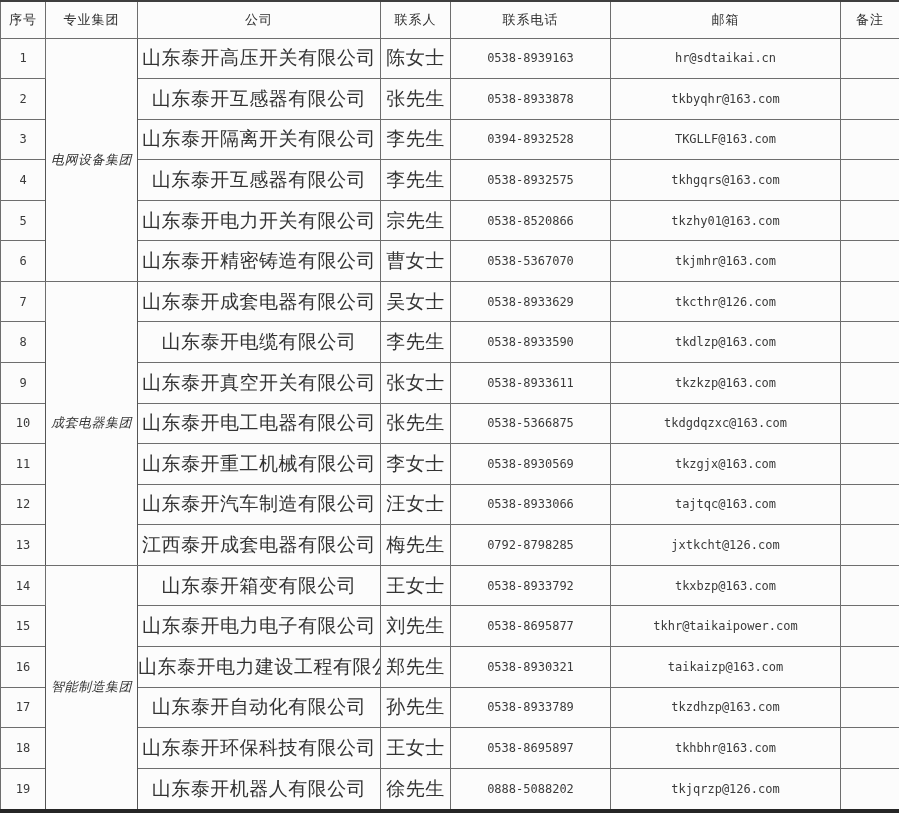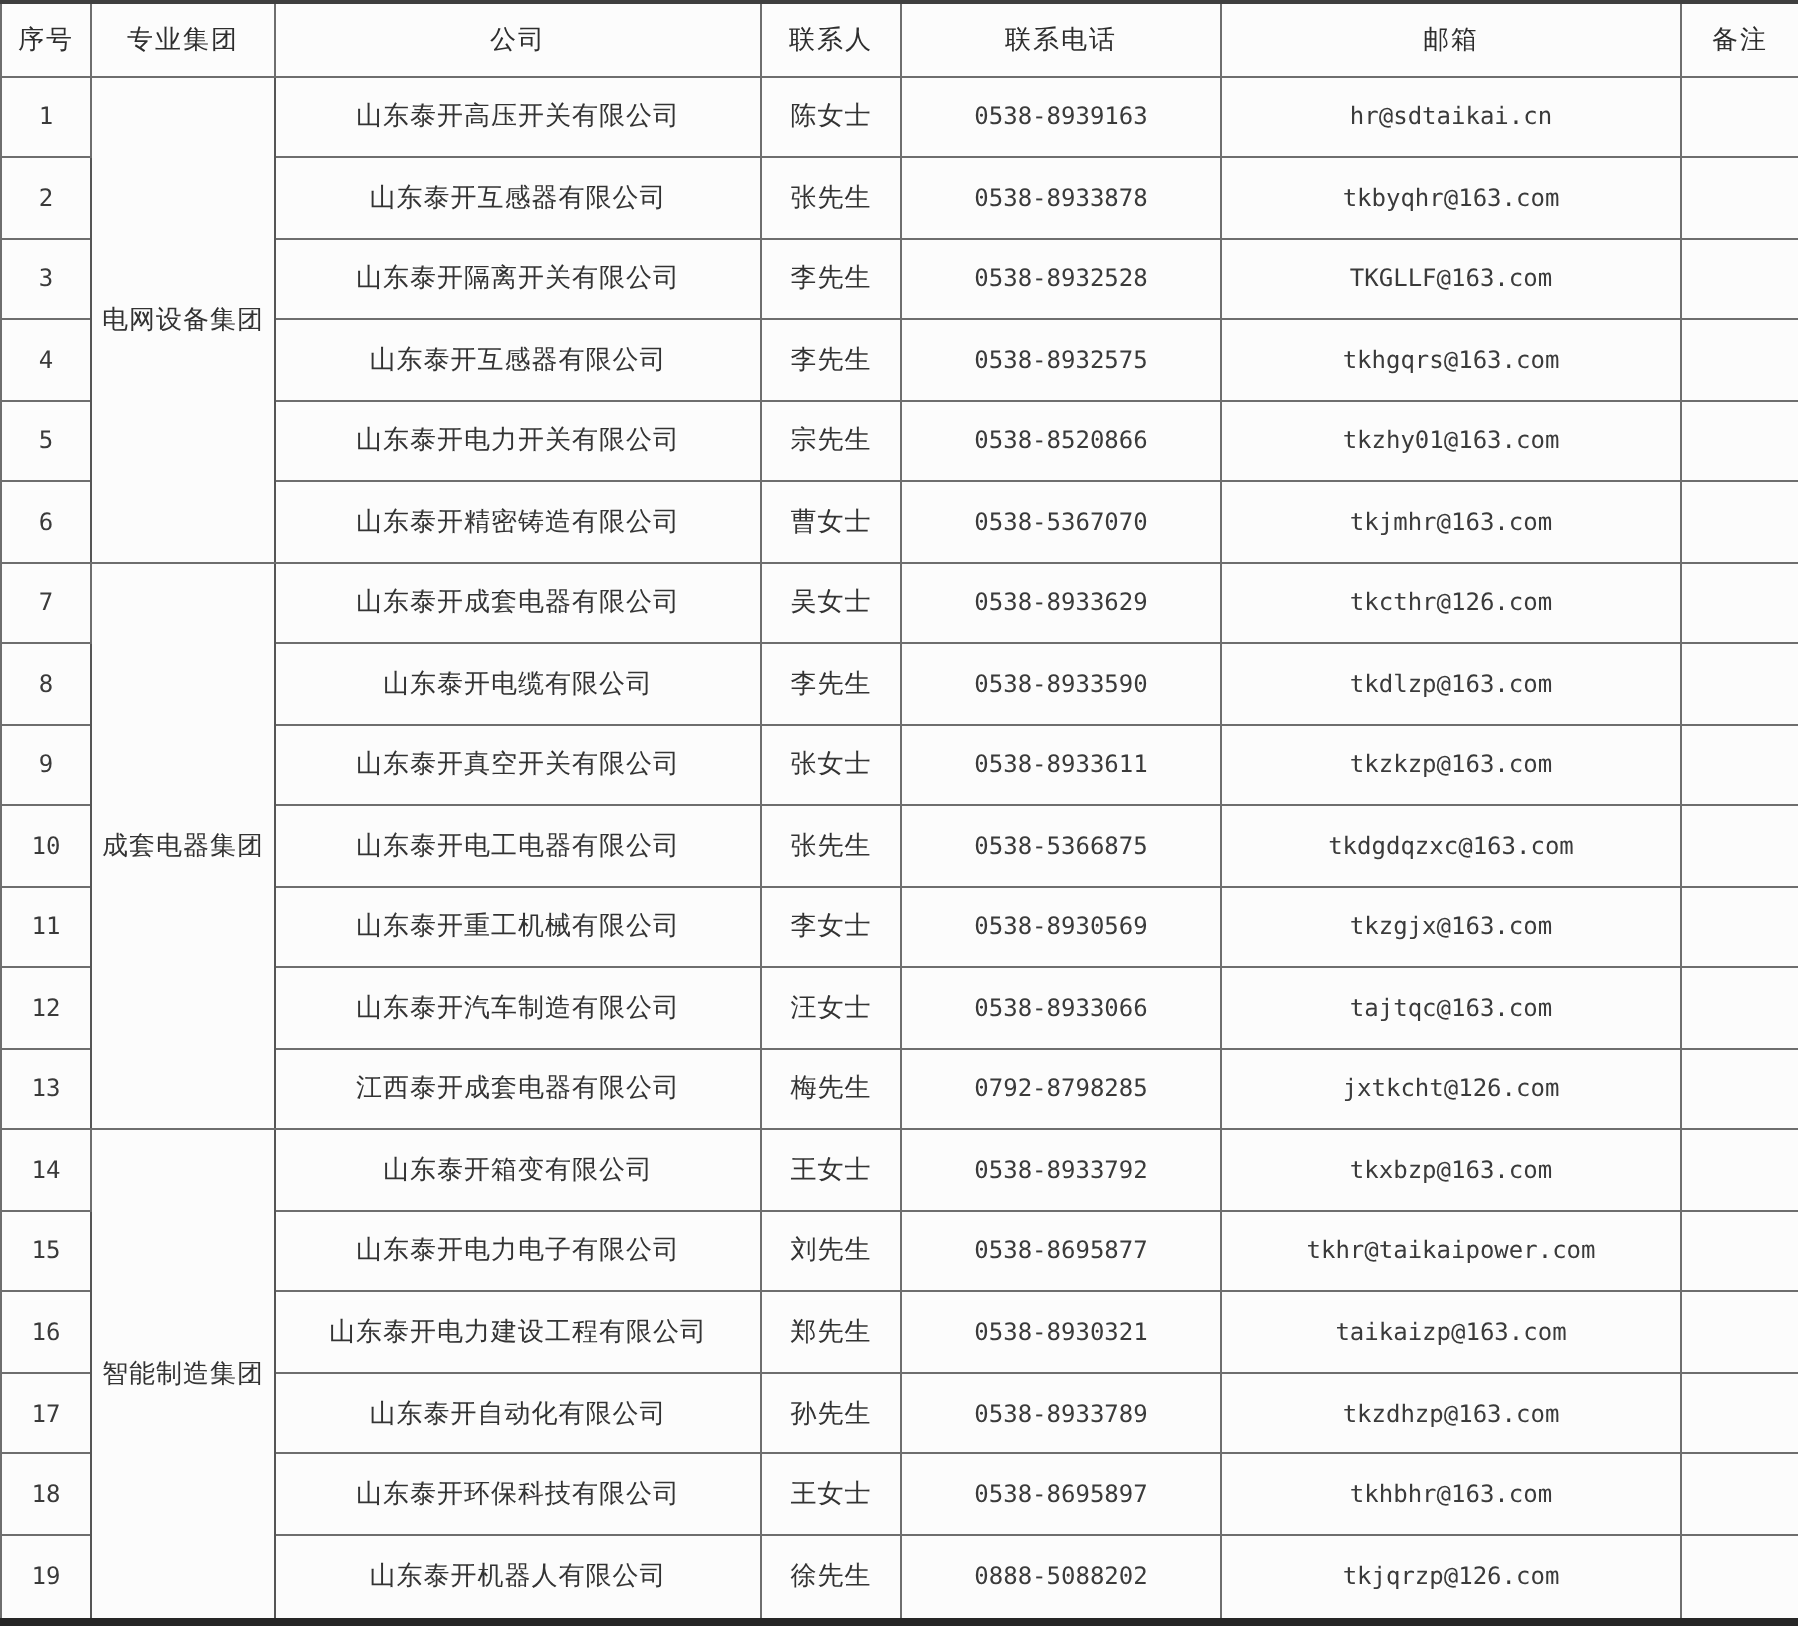--- a/index.html
+++ b/index.html
@@ -35,33 +35,34 @@
     overflow: hidden;
     white-space: nowrap;
   }
   thead tr { height: 37px; font-family: Liberation Mono, monospace; }
   th {
     font-size: 13px;
     color: #2e2e2e;
     letter-spacing: 1px;
   }
   td.cn {
-    font-size: 13px;
+    font-size: 19px;
     letter-spacing: 0.5px;
   }
   td.mono {
     font-family: "DejaVu Sans Mono", "Liberation Mono", monospace;
     font-size: 12px;
     color: #3a3a3a;
   }
   td.group-cell {
     font-size: 13px;
     letter-spacing: 0.5px;
     border-left: 1px solid #555555;
     border-right: 1px solid #555555;
+    font-style: italic;
   }
 </style>
 </head>
 <body>
 
 <table class="contact-table">
   <colgroup>
     <col class="c-no">
       <col class="c-group">
       <col class="c-comp">
@@ -96,21 +97,21 @@
         <td class="cn">山东泰开互感器有限公司</td>
         <td class="cn">张先生</td>
         <td class="mono">0538-8933878</td>
         <td class="mono">tkbyqhr@163.com</td>
         <td class="cn"></td>
       </tr>
       <tr>
         <td class="mono">3</td>
         <td class="cn">山东泰开隔离开关有限公司</td>
         <td class="cn">李先生</td>
-        <td class="mono">0538-8932528</td>
+        <td class="mono">0394-8932528</td>
         <td class="mono">TKGLLF@163.com</td>
         <td class="cn"></td>
       </tr>
       <tr>
         <td class="mono">4</td>
         <td class="cn">山东泰开互感器有限公司</td>
         <td class="cn">李先生</td>
         <td class="mono">0538-8932575</td>
         <td class="mono">tkhgqrs@163.com</td>
         <td class="cn"></td>

